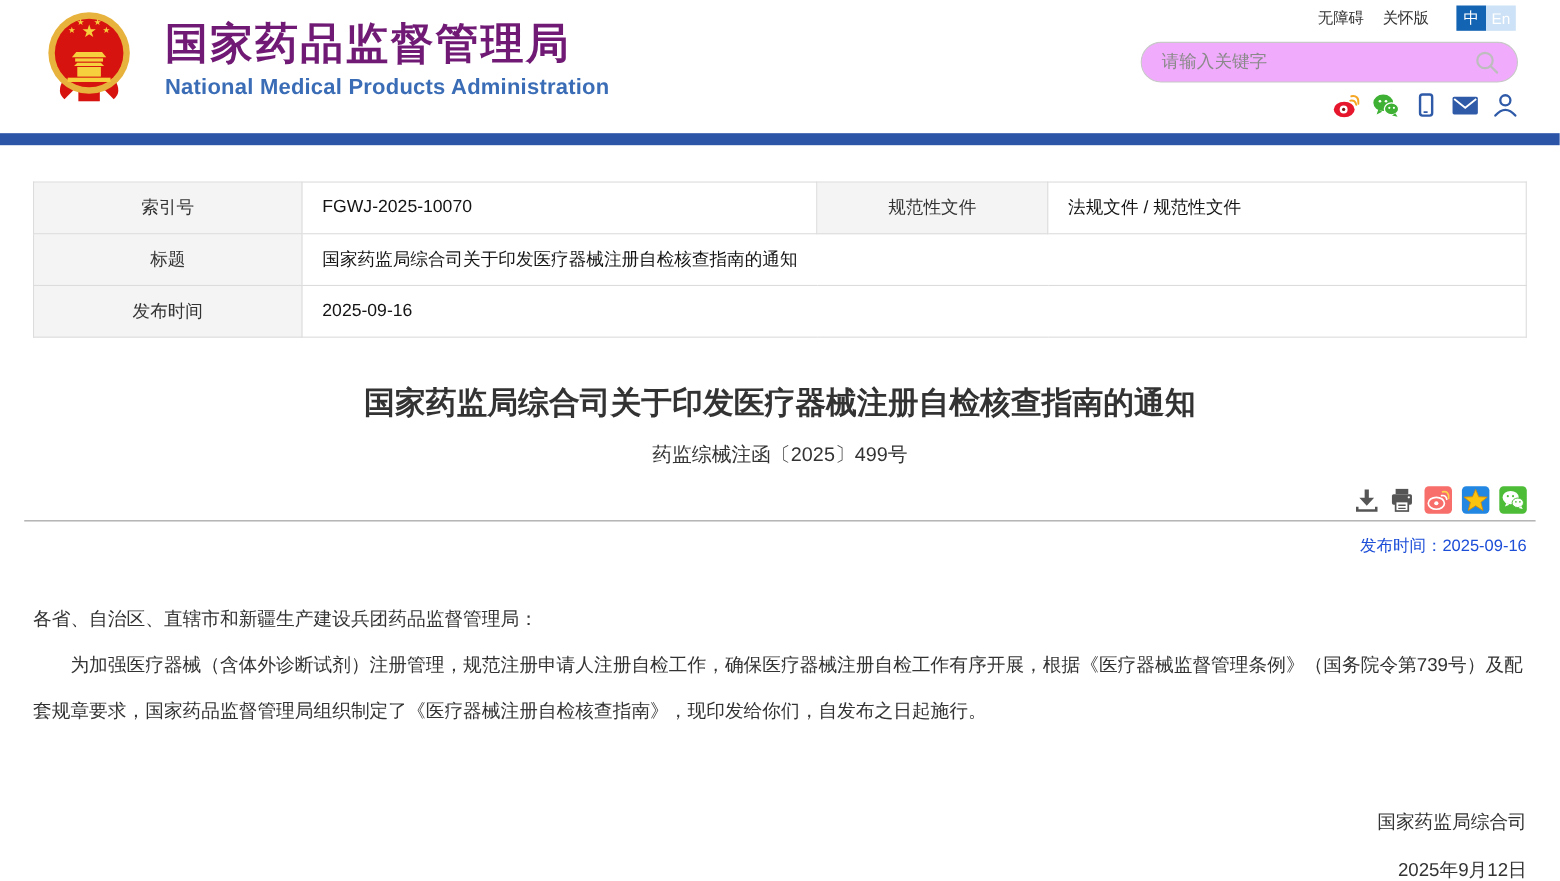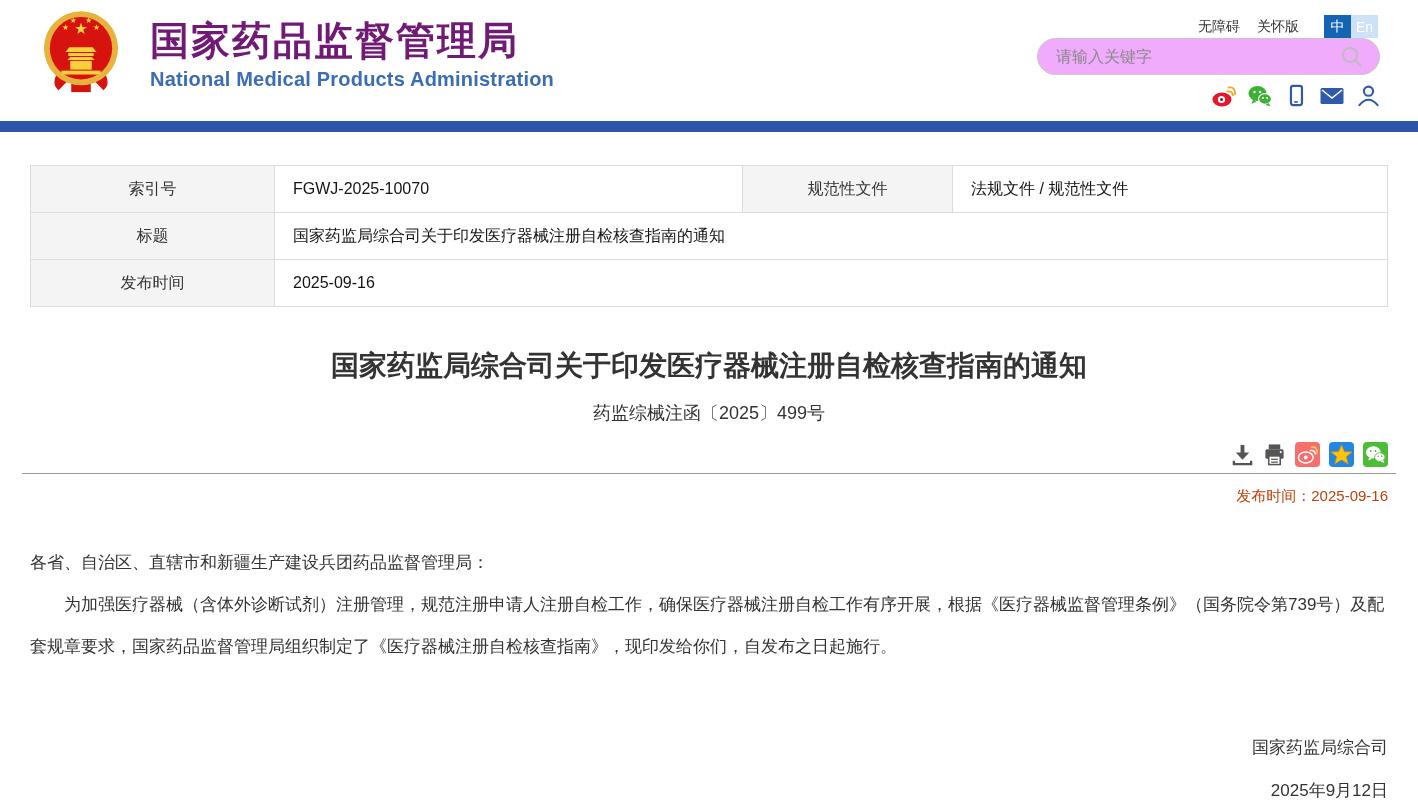--- a/index.html
+++ b/index.html
@@ -7,21 +7,21 @@
     font-family: "Liberation Sans", "DejaVu Sans", sans-serif; }
 
   
   .header { position: relative; height: 121px; background: #fff; }
   .logo-wrap { position: absolute; left: 42px; top: 8px; display: flex; align-items: flex-start; }
   .emblem { width: 78px; height: 96px; }
   .titles { margin-left: 30px; padding-top: 12px; }
   .site-title { font-size: 39px; font-weight: 700; color: #701a75; letter-spacing: 2px; line-height: 1.1; }
   .site-sub { font-size: 20px; font-weight: 600; color: #3a6db6; margin-top: 5px; letter-spacing: 0.2px; }
 
-  .topbar { position: absolute; top: 15px; right: 40px; display: flex; align-items: center; }
+  .topbar { position: absolute; top: 5px; right: 40px; display: flex; align-items: center; }
   .toplink { font-size: 14px; color: #333; margin-right: 17px; cursor: pointer; }
   .lang-group { display: flex; margin-left: 8px; }
   .lang-btn { width: 27px; height: 23px; display: flex; align-items: center; justify-content: center;
     font-size: 14px; color: #fff; cursor: pointer; }
   .lang-zh { background: #1464b4; }
   .lang-en { background: #cde2f6; }
 
   .searchbox { position: absolute; top: 38px; right: 38px; width: 343px; height: 37px;
     border: 1px solid #c8c8c8; border-radius: 19px; display: flex; align-items: center; padding: 0 14px 0 18px; background:#f0abfc; }
   .searchbox input { border: none; outline: none; flex: 1; font-size: 16px; color: #333; background: transparent;
@@ -44,21 +44,21 @@
   .col-l1 { width: 244px; } .col-v1 { width: 468px; } .col-l2 { width: 210px; }
 
   .article-title { margin-top: 40px; text-align: center; font-size: 28px; font-weight: 700; color: #333; }
   .doc-number { margin-top: 16px; text-align: center; font-size: 18px; color: #333; }
 
   .toolbar { margin-top: 17px; display: flex; justify-content: flex-end; align-items: center; gap: 9px; }
   .tool { cursor: pointer; display: flex; align-items: center; justify-content: center; }
   .tile { width: 25px; height: 25px; border-radius: 4px; display: flex; align-items: center; justify-content: center; }
 
   .rule { border: none; border-top: 1px solid #989898; margin: 6px -8px 0 -8px; }
-  .pubtime { margin-top: 13px; text-align: right; font-size: 15px; color: #c2410c; }
+  .pubtime { margin-top: 13px; text-align: right; font-size: 15px; color: #1d4ed8; }
 
   .article-body { margin-top: 36px; font-size: 17px; line-height: 42px; color: #333; }
   .para { text-indent: 2em; }
 
   .signature { margin-top: 58px; text-align: right; font-size: 17px; line-height: 43px; color: #333; }
 </style>
 </head>
 <body>
 
 <div class="header">

